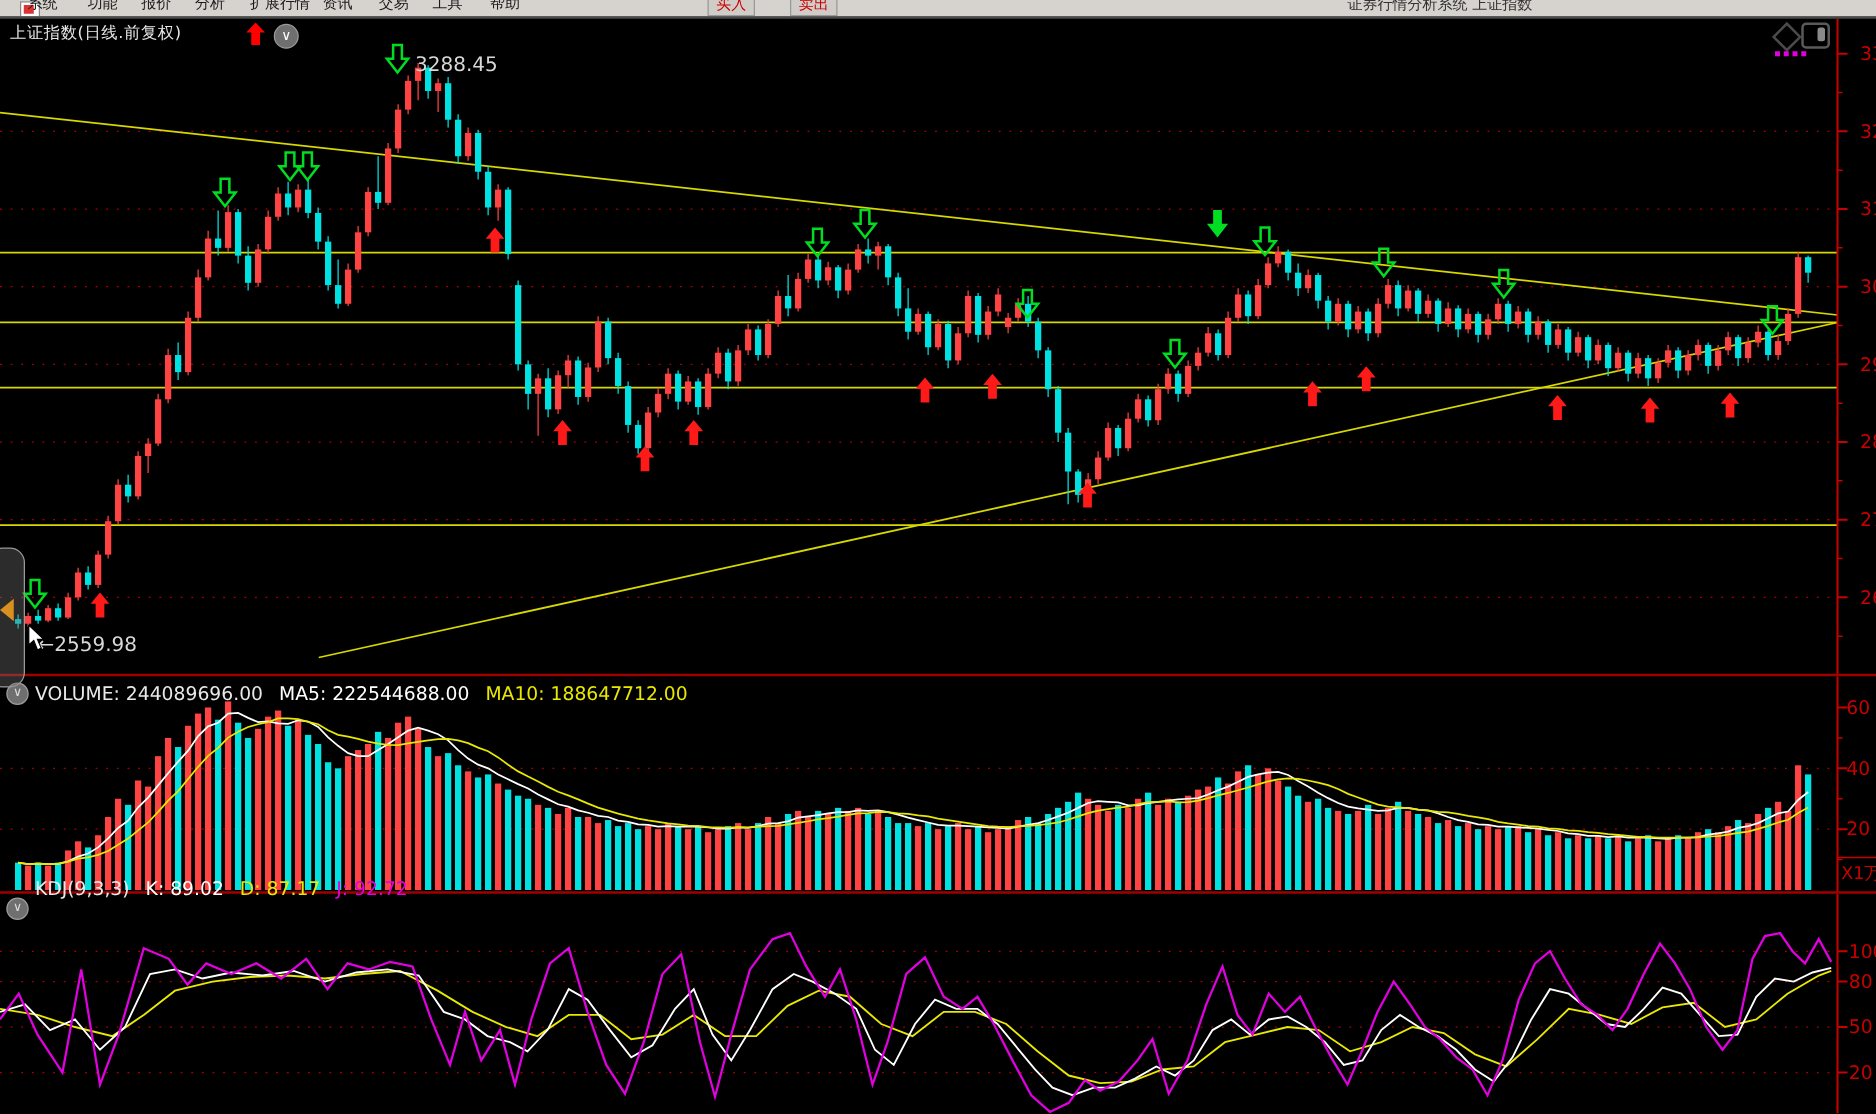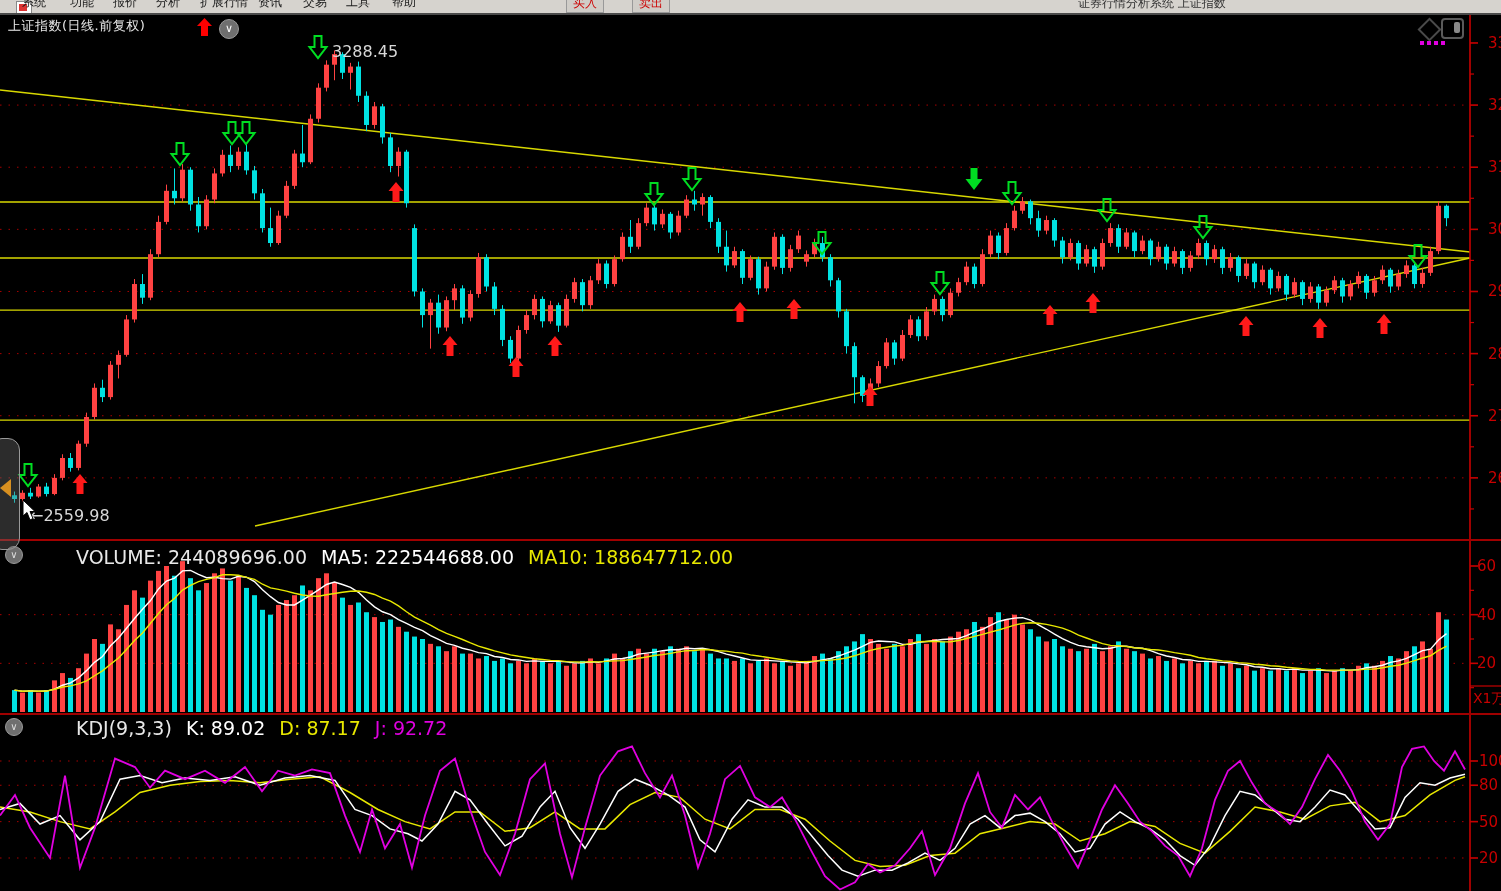--- a/index.html
+++ b/index.html
@@ -26,21 +26,21 @@
                 transform:rotate(45deg);}
   #icon-window{position:absolute;left:1441px;top:18px;width:19px;height:17px;border:2px solid #5a5a5a;
                border-radius:4px;}
   #icon-window .bar{position:absolute;right:2px;top:2px;width:6px;height:11px;background:#8a8a8a;border-radius:2px;}
   #icon-dots{position:absolute;left:1420px;top:41px;width:30px;height:4px;}
   #icon-dots i{position:absolute;top:0;width:4px;height:4px;background:#e000e0;}
   
   .sep{position:absolute;left:0;width:1501px;height:2px;background:#a00000;}
   svg{position:absolute;left:0;}
   
-  .pane-header{position:absolute;font-size:19px;white-space:nowrap;margin-left:48px;}
+  .pane-header{position:absolute;font-size:15px;white-space:nowrap;}
   .hdr-chevron{position:absolute;width:16px;height:16px;border-radius:50%;background:#6f6f6f;
                border:1px solid #9a9a9a;color:#ddd;font-size:10px;line-height:15px;text-align:center;}
   .w{color:#e8e8e8;} .wh{color:#fff;} .yl{color:#e8e800;} .mg{color:#e000e0;}
   
   #left-handle{position:absolute;left:-10px;top:438px;width:28px;height:110px;border-radius:12px;
                background:rgba(110,110,110,.40);border:1px solid #999;}
   #left-handle .tri{position:absolute;left:9px;top:40px;width:0;height:0;
                     border-top:9px solid transparent;border-bottom:9px solid transparent;
                     border-right:11px solid #d89020;}
   #cursor{position:absolute;}
@@ -742,21 +742,21 @@
       <line x1="1470" y1="761" x2="1478" y2="761" stroke="#c80000" stroke-width="1.6"></line>
       <text x="1479" y="766" fill="#c80000" font-size="15">100</text>
       <line x1="1470" y1="785.25" x2="1478" y2="785.25" stroke="#c80000" stroke-width="1.6"></line>
       <text x="1479" y="790.25" fill="#c80000" font-size="15">80</text>
       <line x1="1470" y1="821.625" x2="1478" y2="821.625" stroke="#c80000" stroke-width="1.6"></line>
       <text x="1479" y="826.625" fill="#c80000" font-size="15">50</text>
       <line x1="1470" y1="858" x2="1478" y2="858" stroke="#c80000" stroke-width="1.6"></line>
       <text x="1479" y="863" fill="#c80000" font-size="15">20</text>
     </svg>
   <div class="hdr-chevron" style="left:5px;top:718px">∨</div>
-  <div class="pane-header" style="left:28px;top:717px">
+  <div class="pane-header" style="left:28px;top:702px">
     <span class="w">KDJ(9,3,3)</span>
     <span class="wh" style="margin-left:8px">K:</span>
     <span class="wh">89.02</span>
     <span class="yl" style="margin-left:8px">D:</span>
     <span class="yl">87.17</span>
     <span class="mg" style="margin-left:8px">J:</span>
     <span class="mg">92.72</span>
   </div>
 
   <div id="left-handle">

